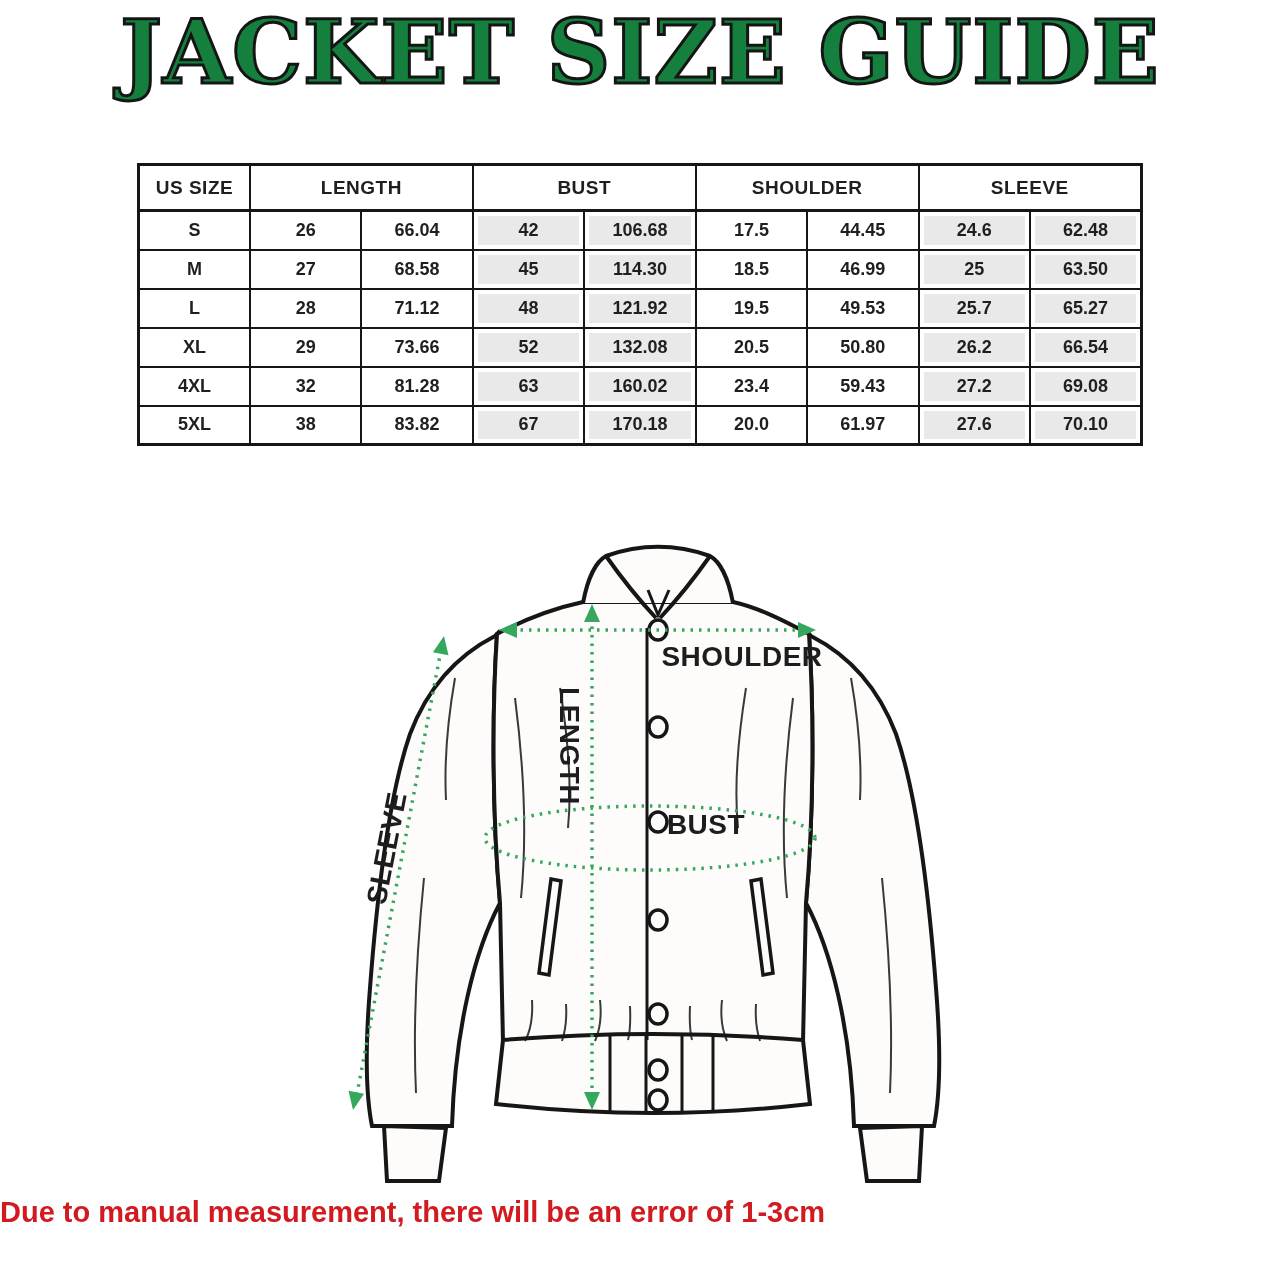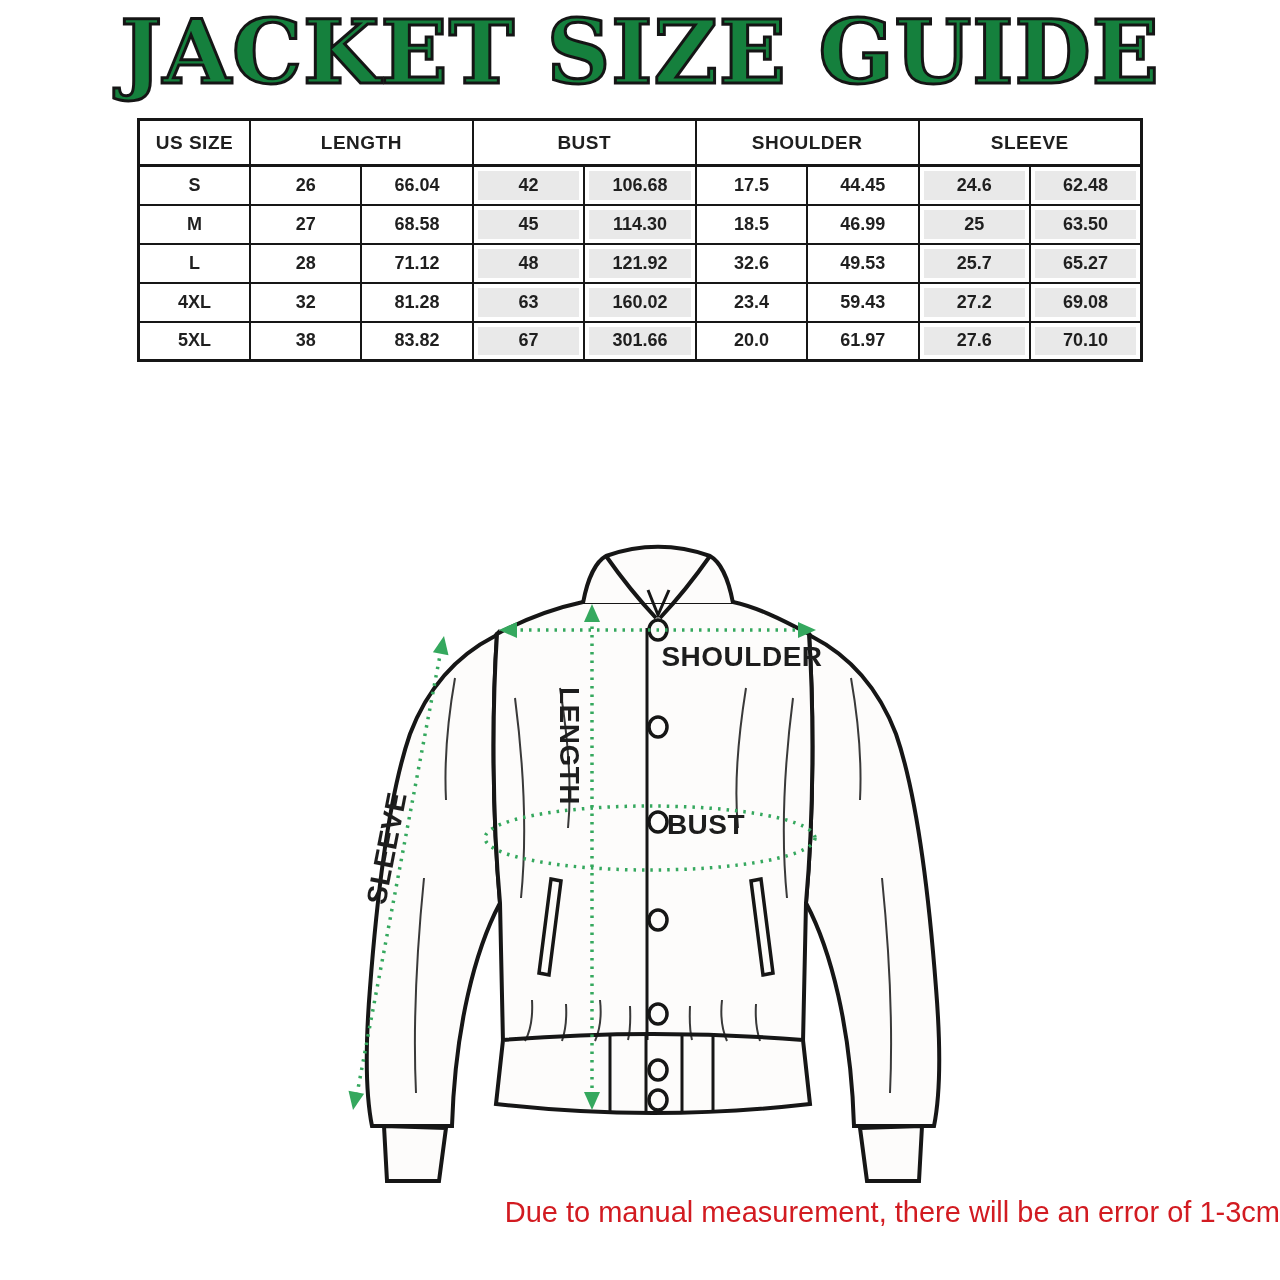--- a/index.html
+++ b/index.html
@@ -29,42 +29,42 @@
   table.size-table th,table.size-table td{
     border:2px solid var(--line-color);
     font-weight:bold;
     padding:0;
   }
   table.size-table tr.group-row th{
     height:46px;font-size:19px;letter-spacing:.5px;border-bottom-width:3px;
   }
   table.size-table tr.unit-row td{height:40px;font-size:19px;}
   table.size-table tr.cells td{height:39px;font-size:18px;}
-  table.size-table{border:3px solid var(--line-color);}
+  table.size-table{border:3px solid var(--line-color);margin-top:45px;}
   
   table.size-table tr.cells > :nth-child(4),
   table.size-table tr.cells > :nth-child(5),
   table.size-table tr.cells > :nth-child(8),
   table.size-table tr.cells > :nth-child(9){
     background:#e9e9e9;
     box-shadow:inset 0 0 0 4px #ffffff;
   }
   svg.diagram{position:absolute;top:523px;left:300px;width:680px;height:680px;}
   .ink{stroke:var(--line-color);fill:none;}
   .fillpart{fill:#fdfcfb;stroke:var(--line-color);}
   .g-dash{stroke:var(--accent-green);stroke-width:3.5;fill:none;
           stroke-dasharray:2.5 6;stroke-linecap:butt;}
   .g-head{fill:var(--accent-green);stroke:none;}
   .measure-label{
     font-family:"Liberation Sans",sans-serif;font-weight:bold;
     font-size:28px;fill:#1d1d1d;letter-spacing:.5px;
   }
   .footnote{
     position:absolute;top:1196px;left:0;width:100%;
-    text-align:right;font-weight:normal;font-size:29px;
+    text-align:left;font-weight:bold;font-size:29px;
     color:var(--footnote-red);
   }
 </style>
 </head>
 <body>
 
 <h1 class="title">JACKET SIZE GUIDE</h1>
 
 <table class="size-table">
   <thead>
@@ -98,42 +98,53 @@
         <td>46.99</td>
         <td>25</td>
         <td>63.50</td>
       </tr>
       <tr class="cells">
         <td>L</td>
         <td>28</td>
         <td>71.12</td>
         <td>48</td>
         <td>121.92</td>
-        <td>32.6</td>
+        <td>19.5</td>
         <td>49.53</td>
         <td>25.7</td>
         <td>65.27</td>
+      </tr>
+      <tr class="cells">
+        <td>XL</td>
+        <td>29</td>
+        <td>73.66</td>
+        <td>52</td>
+        <td>132.08</td>
+        <td>20.5</td>
+        <td>50.80</td>
+        <td>26.2</td>
+        <td>66.54</td>
       </tr>
       <tr class="cells">
         <td>4XL</td>
         <td>32</td>
         <td>81.28</td>
         <td>63</td>
         <td>160.02</td>
         <td>23.4</td>
         <td>59.43</td>
         <td>27.2</td>
         <td>69.08</td>
       </tr>
       <tr class="cells">
         <td>5XL</td>
         <td>38</td>
         <td>83.82</td>
         <td>67</td>
-        <td>301.66</td>
+        <td>170.18</td>
         <td>20.0</td>
         <td>61.97</td>
         <td>27.6</td>
         <td>70.10</td>
       </tr>
     </tbody>
 </table>
 
 <svg class="diagram" viewBox="300 525 680 680" xmlns="http://www.w3.org/2000/svg">
 

